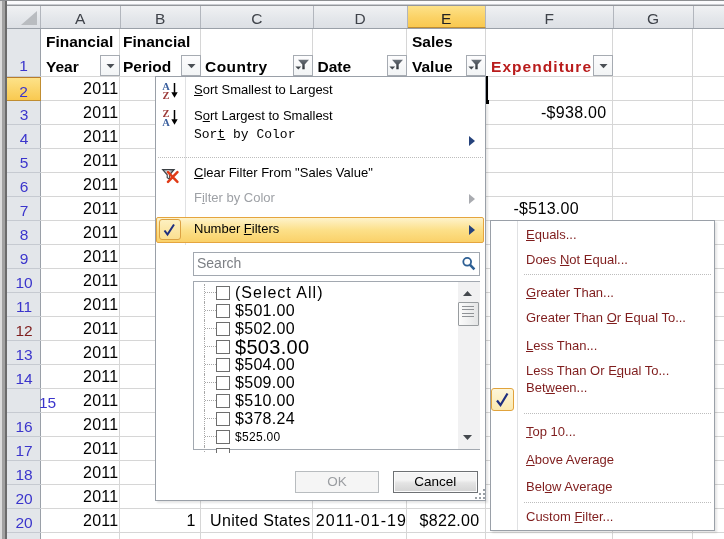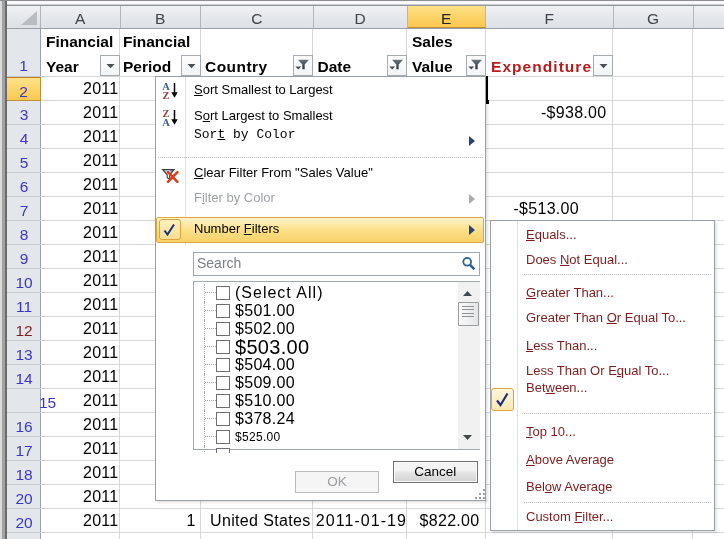--- a/index.html
+++ b/index.html
@@ -244,21 +244,21 @@
   </svg>
 <svg style="position:absolute;left:462.5px;top:434.5px;" width="10" height="6">
     <polygon points="0,0 9,0 4.5,5" fill="#44494e"></polygon>
   </svg>
 <div style="position:absolute;left:457.5px;top:302px;width:21.5px;height:23.5px;background:linear-gradient(90deg,#fbfbfb,#e4e5e6);border:1px solid #989c9f;border-radius:1px;"></div>
 <div style="position:absolute;left:462.0px;top:306.0px;width:12px;height:1px;background:#8f9296;"></div>
 <div style="position:absolute;left:462.0px;top:309.4px;width:12px;height:1px;background:#8f9296;"></div>
 <div style="position:absolute;left:462.0px;top:312.8px;width:12px;height:1px;background:#8f9296;"></div>
 <div style="position:absolute;left:462.0px;top:316.2px;width:12px;height:1px;background:#8f9296;"></div>
 <div style="position:absolute;left:295px;top:471px;width:84px;height:22px;background:#f5f5f5;border:1px solid #b8bcbf;color:#9a9da1;font-size:13.5px;text-align:center;line-height:20px;">OK</div>
-<div style="position:absolute;left:393px;top:461px;width:84.5px;height:22px;background:linear-gradient(180deg,#f4f4f4 40%,#e4e4e4 55%,#d3d3d3);border:1px solid #6e7174;box-shadow:inset 0 0 0 1px #fbfbfb;color:#000;font-size:13.5px;text-align:center;line-height:20px;">Cancel</div>
+<div style="position:absolute;left:393px;top:471px;width:84.5px;height:22px;background:linear-gradient(180deg,#f4f4f4 40%,#e4e4e4 55%,#d3d3d3);border:1px solid #6e7174;box-shadow:inset 0 0 0 1px #fbfbfb;color:#000;font-size:13.5px;text-align:center;line-height:20px;">Cancel</div>
 <svg style="position:absolute;left:475px;top:489px;" width="12" height="11">
     <rect x="0" y="8" width="2" height="2" fill="#9aa0a6"></rect>
     <rect x="4" y="4" width="2" height="2" fill="#9aa0a6"></rect>
     <rect x="4" y="8" width="2" height="2" fill="#9aa0a6"></rect>
     <rect x="8" y="0" width="2" height="2" fill="#9aa0a6"></rect>
     <rect x="8" y="4" width="2" height="2" fill="#9aa0a6"></rect>
     <rect x="8" y="8" width="2" height="2" fill="#9aa0a6"></rect>
   </svg>
 <div style="position:absolute;left:489.5px;top:219.5px;width:225.0px;height:311.5px;background:#fff;border:1px solid #9aa0a8;box-shadow:1.5px 1.5px 2px rgba(0,0,0,0.10);"></div>
 <div style="position:absolute;left:517px;top:220.5px;width:1px;height:309.5px;background:#e0e1e3;"></div>

